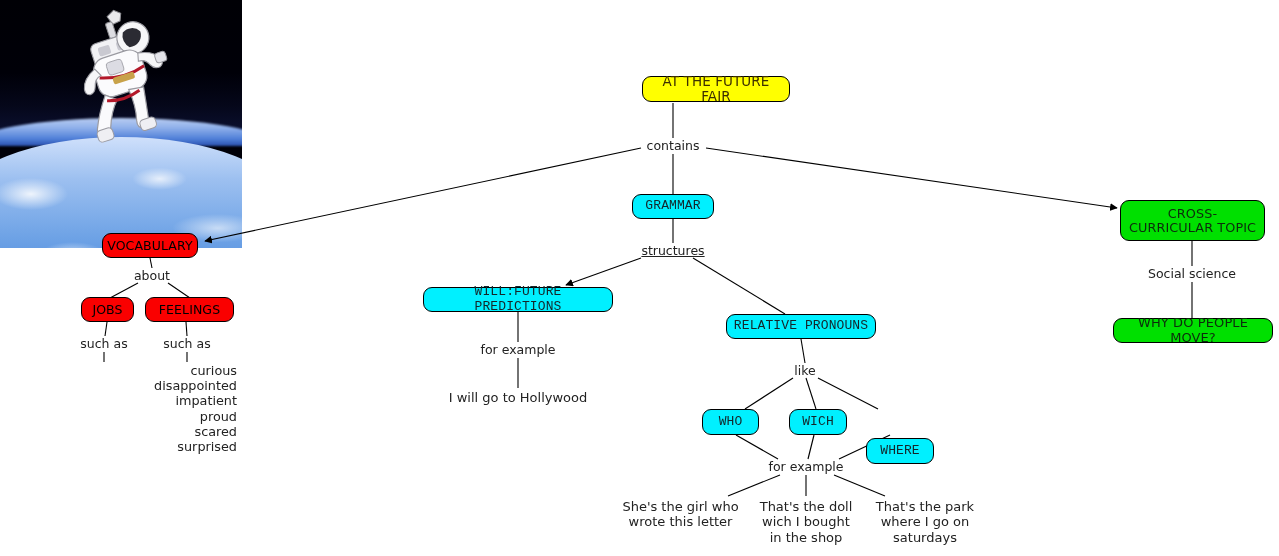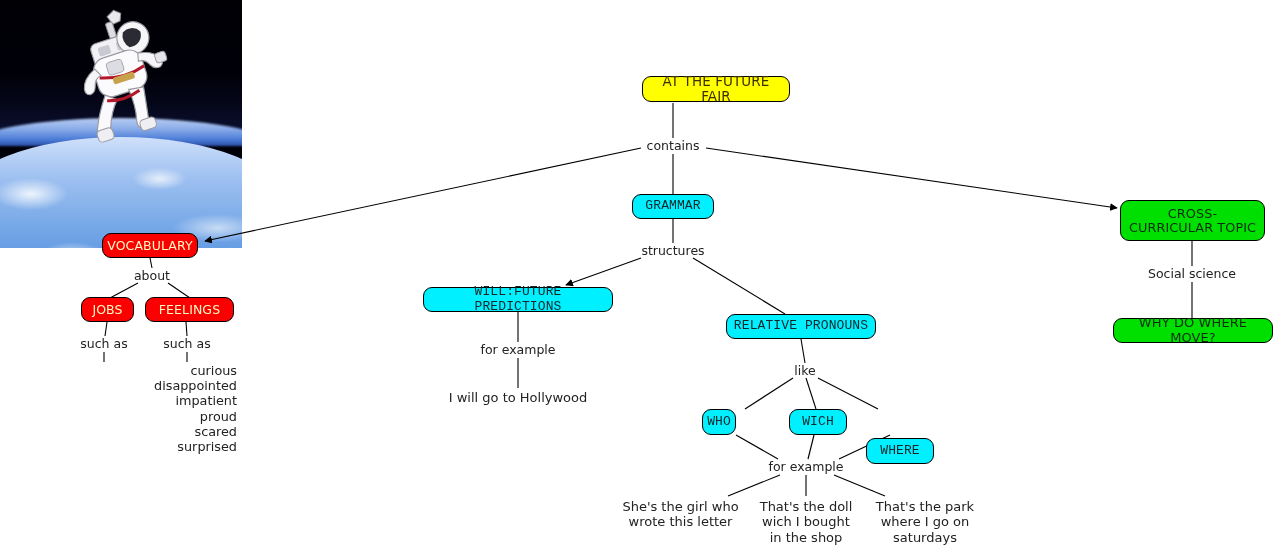--- a/index.html
+++ b/index.html
@@ -78,21 +78,21 @@
     align-items: center;
     justify-content: center;
     text-align: center;
     line-height: 1.08;
     letter-spacing: .1px;
     white-space: pre-line;
     padding: 1px 6px;
   }
   .node.yellow { background: #ffff00; color: #3d2f00; }
   .node.cyan   { background: #00f0ff; color: #14262a; font-family: Liberation Mono, monospace; }
-  .node.red    { background: #fa0000; color: #fef9c3; }
+  .node.red    { background: #fa0000; color: #000000; }
   .node.green  { background: #00e000; color: #0c2d0c; }
   
   .lbl {
     position: absolute;
     color: #222222;
     text-align: center;
     line-height: 1.18;
     white-space: pre-line;
   }
   .lbl.link { font-size: 12.5px; }
@@ -207,39 +207,39 @@
   </svg>
 
   <div class="node yellow" style="left:600px; top:76px; width:148px; height:26px; font-size:13.5px;margin-left:42px;">AT THE FUTURE FAIR</div>
 
   <div class="node cyan" style="left:632px; top:194px; width:82px; height:25px; font-size:13px;">GRAMMAR</div>
 
   <div class="node red" style="left:102px; top:233px; width:96px; height:25px; font-size:12.5px;">VOCABULARY</div>
 
   <div class="node green" style="left:1120px; top:200px; width:145px; height:41px; font-size:12.8px;">CROSS-CURRICULAR TOPIC</div>
 
-  <div class="node green" style="left:1113px; top:318px; width:160px; height:25px; font-size:13px;">WHY DO WHERE MOVE?</div>
+  <div class="node green" style="left:1113px; top:318px; width:160px; height:25px; font-size:13px;">WHY DO PEOPLE MOVE?</div>
 
   <div class="node red" style="left:81px; top:297px; width:53px; height:25px; font-size:12.5px;">JOBS</div>
 
   <div class="node red" style="left:145px; top:297px; width:89px; height:25px; font-size:12.5px;">FEELINGS</div>
 
   <div class="node cyan" style="left:423px; top:287px; width:190px; height:25px; font-size:13px;">WILL:FUTURE PREDICTIONS</div>
 
   <div class="node cyan" style="left:726px; top:314px; width:150px; height:25px; font-size:13px;">RELATIVE PRONOUNS</div>
 
-  <div class="node cyan" style="left:702px; top:409px; width:34px; height:26px; font-size:13px;">WHO</div>
+  <div class="node cyan" style="left:702px; top:409px; width:57px; height:26px; font-size:13px;">WHO</div>
 
   <div class="node cyan" style="left:789px; top:409px; width:58px; height:26px; font-size:13px;">WICH</div>
 
   <div class="node cyan" style="left:866px; top:409px; width:68px; height:26px; font-size:13px;margin-top:29px;">WHERE</div>
 
   <div class="lbl link" style="left:613px; top:139px; width:120px;">contains</div>
 
-  <div class="lbl link" style="left:613px; top:244px; width:120px;">structures</div>
+  <div class="lbl link" style="left:613px; top:244px; width:120px;text-decoration:underline;">structures</div>
 
   <div class="lbl link" style="left:112px; top:269px; width:80px;">about</div>
 
   <div class="lbl link" style="left:64px; top:337px; width:80px;">such as</div>
 
   <div class="lbl link" style="left:147px; top:337px; width:80px;">such as</div>
 
   <div class="lbl link" style="left:1132px; top:267px; width:120px;">Social science</div>
 
   <div class="lbl link" style="left:458px; top:343px; width:120px;">for example</div>

